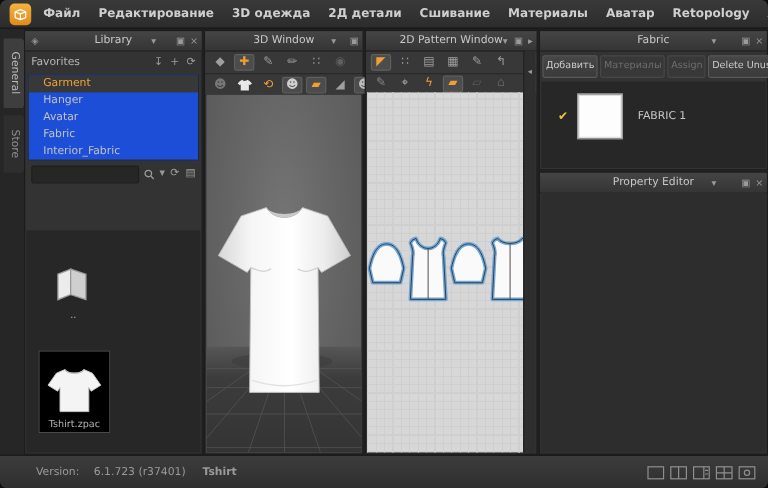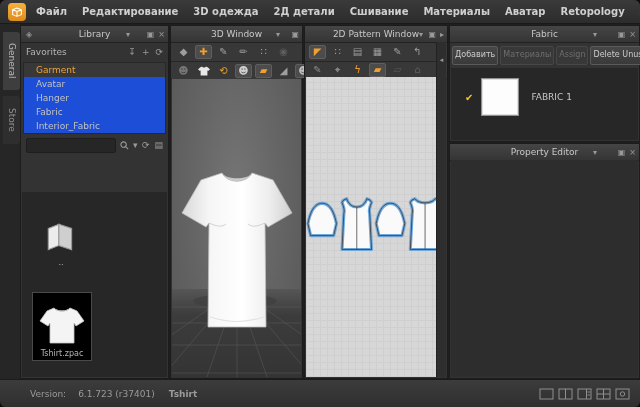--- a/index.html
+++ b/index.html
@@ -121,22 +121,22 @@
     <div id="fav-row">
       <span>Favorites</span>
       <span class="ficons">
         <span>↧</span>
         <span>+</span>
         <span>⟳</span>
       </span>
     </div>
     <div id="favlist">
       <div class="fav sel">Garment</div>
+      <div class="fav">Hanger</div>
       <div class="fav">Avatar</div>
-      <div class="fav">Hanger</div>
       <div class="fav">Fabric</div>
       <div class="fav">Interior_Fabric</div>
     </div>
     <div id="searchrow">
       <div id="searchbox"></div>
       <svg width="9" height="9" viewBox="0 0 10 10">
           <circle cx="4" cy="4" r="3" fill="none" stroke="#9a9a9a" stroke-width="1.2"></circle>
           <path d="M6.3,6.3 L9,9" stroke="#9a9a9a" stroke-width="1.2"></path>
         </svg>
       <span class="sicon">▾</span>

